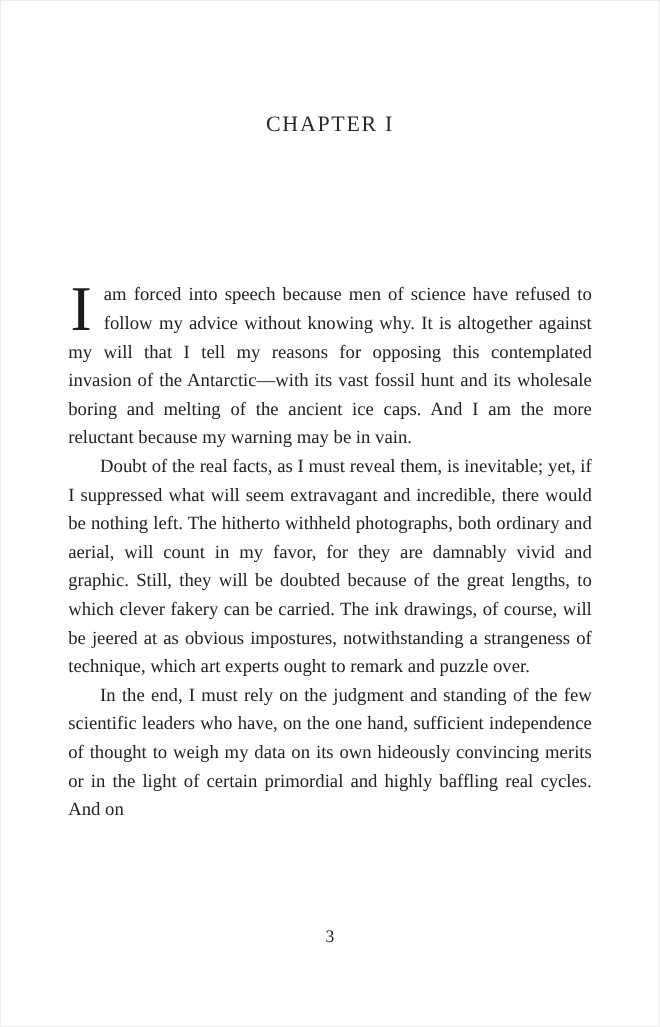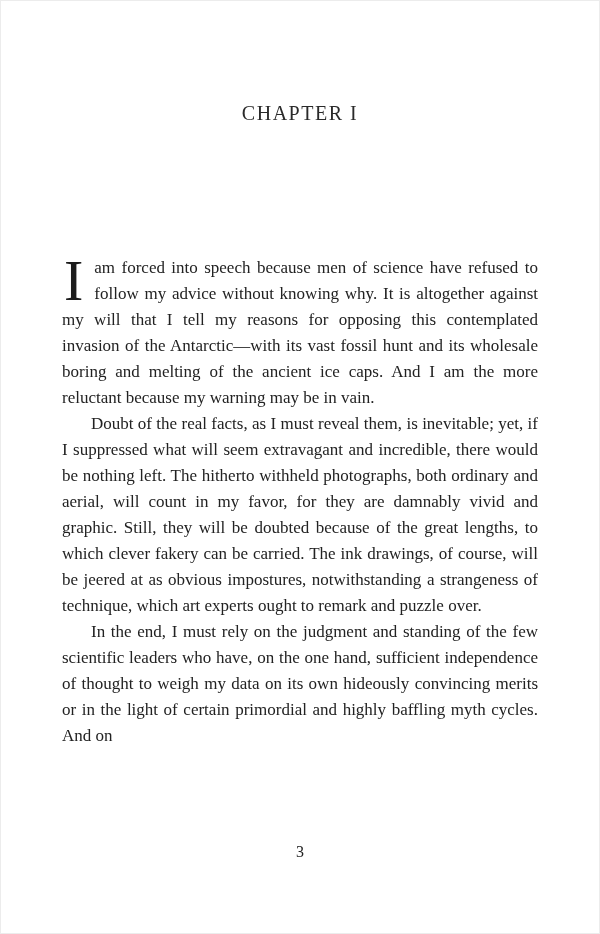--- a/index.html
+++ b/index.html
@@ -66,19 +66,19 @@
   <div class="chapter-title">CHAPTER I</div>
 
   <div class="body-text">
 
     <p>
       <span class="drop-cap">I</span><span>am forced into speech because men of science have refused to follow my advice without knowing why. It is altogether against my will that I tell my reasons for opposing this contemplated invasion of the Antarctic—with its vast fossil hunt and its wholesale boring and melting of the ancient ice caps. And I am the more reluctant because my warning may be in vain.</span>
     </p>
 
     <p class="indent">Doubt of the real facts, as I must reveal them, is inevitable; yet, if I suppressed what will seem extravagant and incredible, there would be nothing left. The hitherto withheld photographs, both ordinary and aerial, will count in my favor, for they are damnably vivid and graphic. Still, they will be doubted because of the great lengths, to which clever fakery can be carried. The ink drawings, of course, will be jeered at as obvious impostures, notwithstanding a strangeness of technique, which art experts ought to remark and puzzle over.</p>
 
-    <p class="indent">In the end, I must rely on the judgment and standing of the few scientific leaders who have, on the one hand, sufficient independence of thought to weigh my data on its own hideously convincing merits or in the light of certain primordial and highly baffling myth cycles. And on</p>
+    <p class="indent">In the end, I must rely on the judgment and standing of the few scientific leaders who have, on the one hand, sufficient independence of thought to weigh my data on its own hideously convincing merits or in the light of certain primordial and highly baffling real cycles. And on</p>
 
   </div>
 
   <div class="page-number">3</div>
 
 </div>
 
 </body></html>

